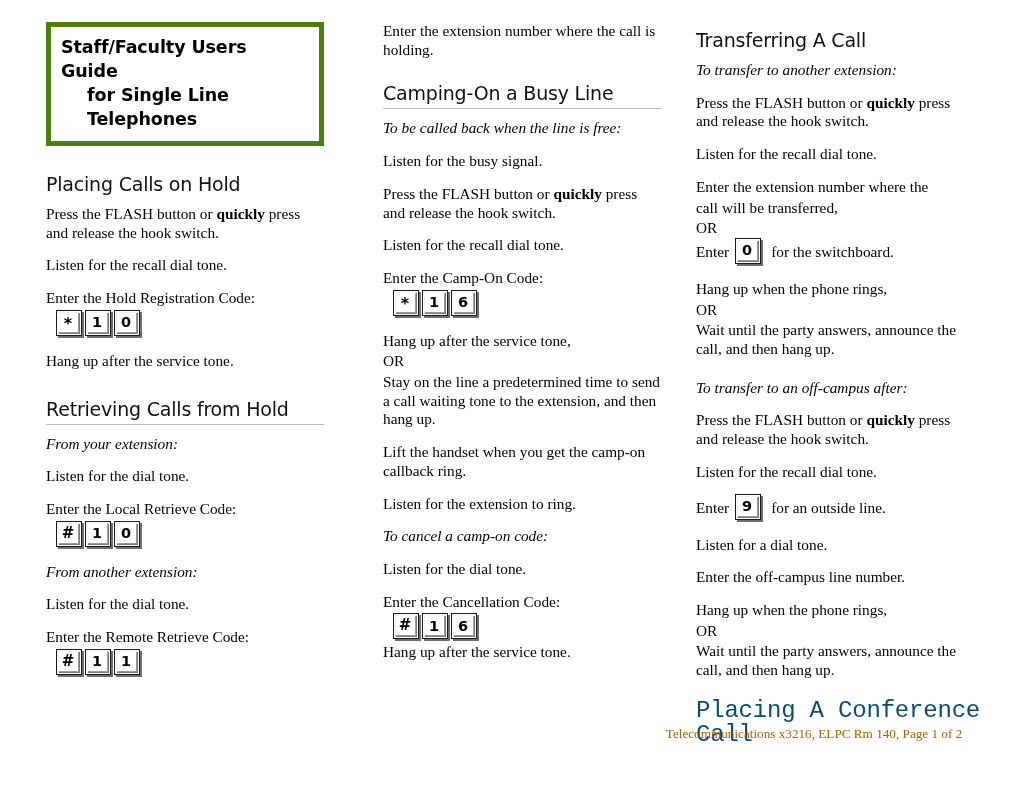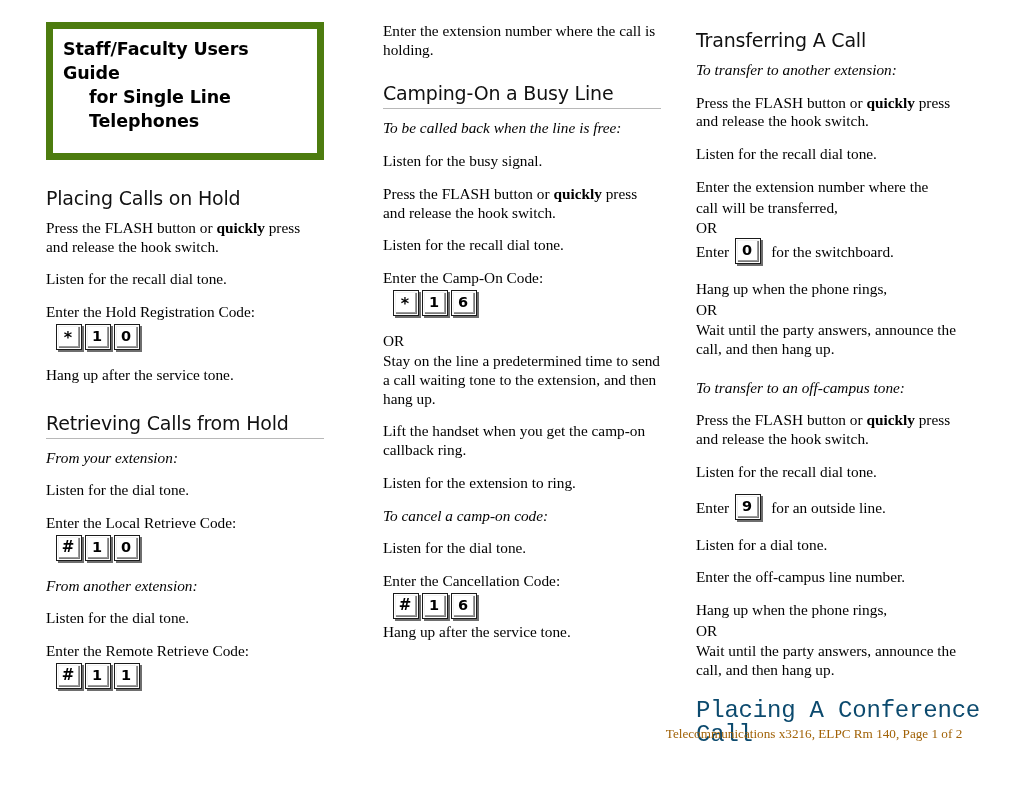--- a/index.html
+++ b/index.html
@@ -28,22 +28,22 @@
     position: absolute;
     top: 22px;
     width: 278px;
   }
   .col-left   { left: 46px;  }
   .col-mid    { left: 371px; margin-left: 12px; }
   .col-right  { left: 696px; }
 
   
   .title-box {
-    border: 7px solid #4d7c0f;
-    padding: 8px 10px 20px 10px;
+    border: 5px solid #4d7c0f;
+    padding: 8px 10px 10px 10px;
     margin-bottom: 26px;
     box-sizing: border-box;
     width: 278px;
   }
   .title-line {
     font-family: "DejaVu Sans", sans-serif;
     font-weight: bold;
     font-size: 17.5px;
     line-height: 24px;
     letter-spacing: -0.1px;
@@ -262,20 +262,21 @@
           <span class="glyph star">*</span>
         </div>
       <div class="key">
           <span class="glyph">1</span>
         </div>
       <div class="key">
           <span class="glyph">6</span>
         </div>
     </div>
 
+    <p class="body nogap" style="margin-top:6px;">Hang up after the service tone,</p>
     <p class="body nogap">OR</p>
     <p class="body">Stay on the line a predetermined time to send a call waiting tone to the extension, and then hang up.</p>
 
     <p class="body">Lift the handset when you get the camp-on callback ring.</p>
 
     <p class="body">Listen for the extension to ring.</p>
 
     <p class="body italic">To cancel a camp-on code:</p>
 
     <p class="body">Listen for the dial tone.</p>
@@ -311,21 +312,21 @@
     <p class="body nogap">call will be transferred,</p>
     <p class="body nogap">OR</p>
     <p class="body" style="margin-bottom:14px;"><span>Enter</span><span class="inline-key">
           <span class="glyph">0</span>
         </span><span>for the switchboard.</span></p>
 
     <p class="body nogap">Hang up when the phone rings,</p>
     <p class="body nogap">OR</p>
     <p class="body" style="margin-bottom:20px;">Wait until the party answers, announce the call, and then hang up.</p>
 
-    <p class="body italic">To transfer to an off-campus tone:</p>
+    <p class="body italic">To transfer to an off-campus after:</p>
 
     <p class="body"><span>Press the FLASH button or </span><b>quickly</b> <span>press and release the hook switch.</span></p>
 
     <p class="body">Listen for the recall dial tone.</p>
 
     <p class="body" style="margin-bottom:14px;"><span>Enter</span><span class="inline-key">
           <span class="glyph">9</span>
         </span><span>for an outside line.</span></p>
 
     <p class="body">Listen for a dial tone.</p>

